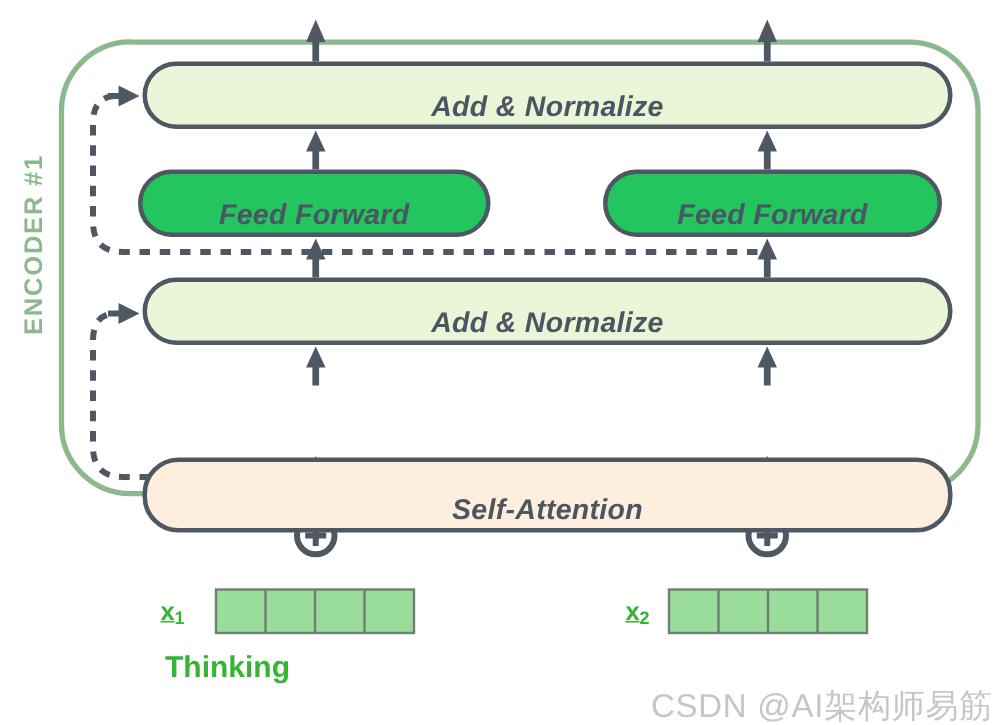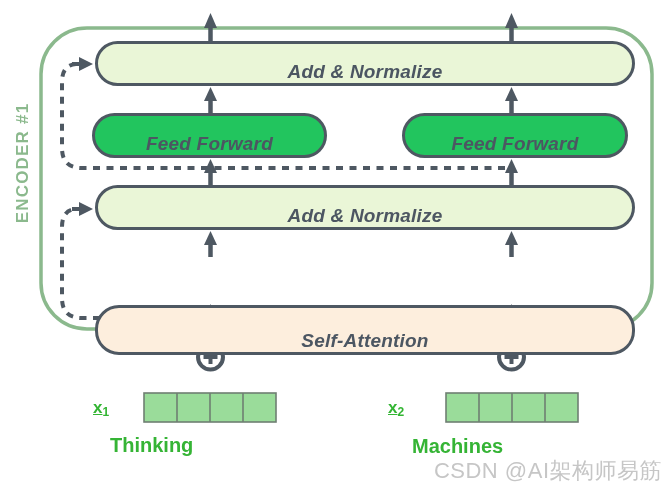--- a/index.html
+++ b/index.html
@@ -19,21 +19,21 @@
   .encoder-label{
     position:absolute;left:-67px;top:148px;width:180px;height:30px;
     transform:rotate(-90deg);text-align:center;
     color:#8bb98d;font-size:17px;font-weight:700;letter-spacing:1.2px;line-height:30px;
   }
   .pos-enc{
     position:absolute;left:60px;top:342px;width:128px;text-align:right;
     color:#4e5862;font-size:11.5px;font-weight:700;letter-spacing:.4px;line-height:12.5px;
   }
   .vec-label{
-    position:absolute;width:44px;text-align:left;
+    position:absolute;width:44px;text-align:center;
     color:#33b533;font-size:17px;font-weight:700;text-decoration:underline;
   }
   .vec-label sub{font-size:12px;vertical-align:-3px;}
   .word-label{
     position:absolute;width:200px;
     color:#35b435;font-size:20px;font-weight:700;
   }
   .watermark{
     position:absolute;right:4px;top:456px;
     color:#c6c6c6;font-size:22px;letter-spacing:.5px;
@@ -153,21 +153,20 @@
 
   <div class="pill sa" style="left:95px;top:257px;width:540px;height:50px;margin-top:48px;">
     <span>Self-Attention</span>
   </div>
 
   <div class="pos-enc">
   </div>
 
   <div class="vec-label" style="left:93px;top:398px;"><span>x</span><sub>1</sub>
   </div>
-  <div class="vec-label" style="left:388px;top:398px;"><span>x</span><sub>2</sub>
+  <div class="vec-label" style="left:403px;top:398px;"><span>x</span><sub>2</sub>
   </div>
 
   <div class="word-label" style="left:110px;top:434px;">Thinking</div>
-  <div class="word-label" style="left:412px;top:435px;">Machines</div>
 
   <div class="watermark">CSDN @AI架构师易筋</div>
 
 </div>
 
 </body></html>

